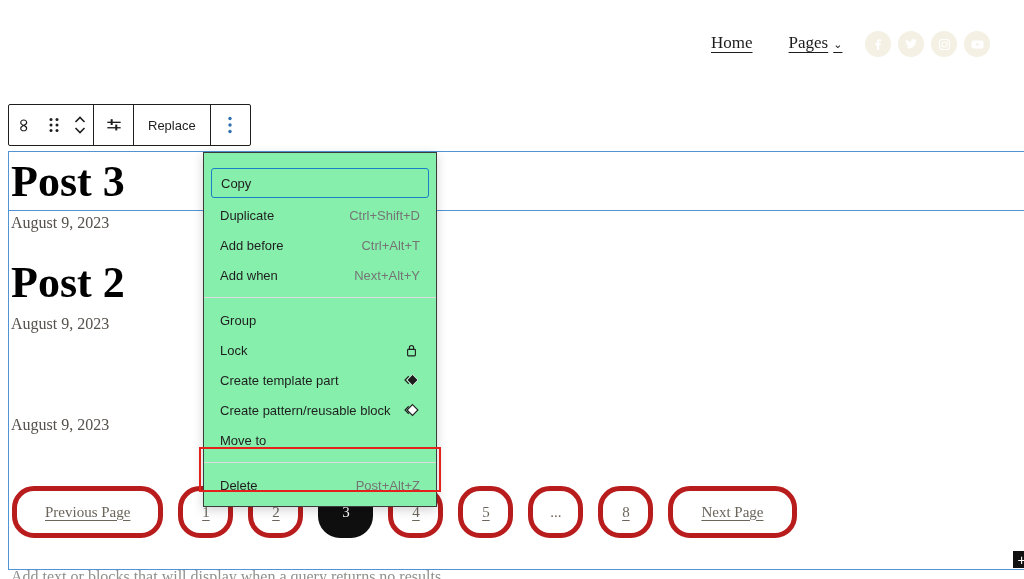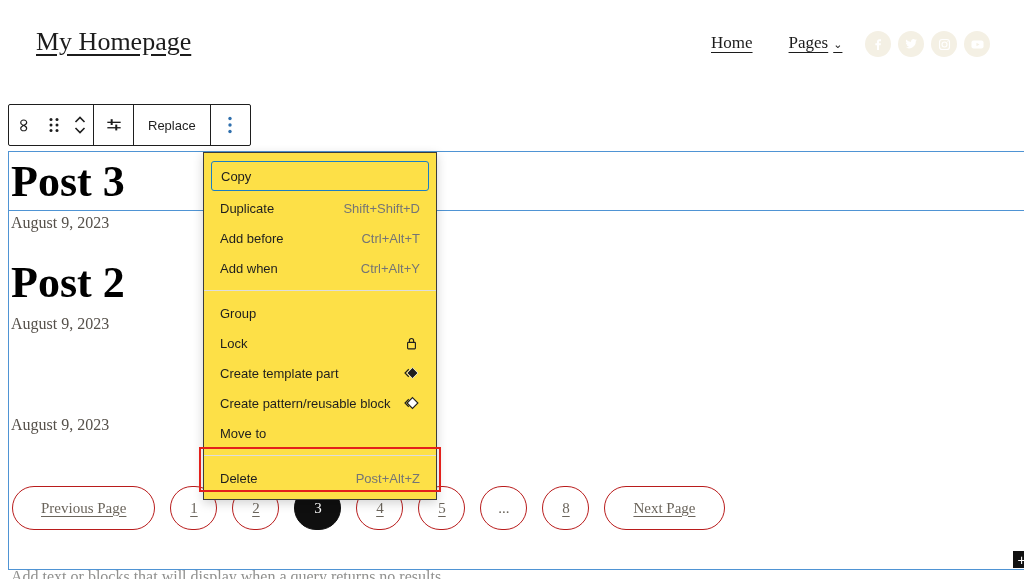--- a/index.html
+++ b/index.html
@@ -35,57 +35,56 @@
       border:1.5px solid #4f94d4;background:#fff;padding-left:16px;}
   .title-row{position:absolute;left:0;top:0;width:100%;height:58px;border-bottom:1.5px solid #4f94d4;}
   .post-title{position:absolute;left:2px;font-size:44px;font-weight:bold;color:#000;line-height:1;cursor:text;}
   .post-date{position:absolute;left:2px;font-size:16px;color:#55504a;cursor:text;}
   .pt-3{top:8px;} .pd-3{top:62px;}
   .pt-2{top:109px;} .pd-2{top:163px;}
   .pt-1{top:210px;} .pd-1{top:264px;}
 
   
   .pagination{position:absolute;left:3px;top:334px;display:flex;gap:15px;align-items:center;}
-  .pill{height:42px;border:1px solid #b91c1c;border-radius:22px;display:flex;align-items:center;
+  .pill{height:42px;border:5px solid #b91c1c;border-radius:22px;display:flex;align-items:center;
       justify-content:center;font-size:15px;color:#6b655c;cursor:pointer;background:#fff;}
   .pill span{text-decoration:underline;text-underline-offset:3px;}
   .pill.wide{padding:0 28px;}
   .pill.num{width:45px;}
   .pill.current{background:#0f0f0f;border-color:#0f0f0f;color:#fff;}
   .pill.current span{text-decoration:none;}
   .pill.ellipsis span{text-decoration:none;}
 
   .no-results{position:absolute;left:2px;top:395px;font-size:16px;color:#90908e;margin-top:21px;}
   .appender{position:absolute;right:1px;bottom:1px;width:17px;height:17px;background:#111;
       color:#fff;display:flex;align-items:center;justify-content:center;
       font-family:"Liberation Sans",sans-serif;font-size:14px;line-height:1;cursor:pointer;}
 
   
-  .menu{position:absolute;left:203px;top:152px;width:232px;background:#fde047;
+  .menu{position:absolute;left:203px;top:152px;width:232px;background:#86efac;
       border:1px solid #3c3c3c;box-shadow:0 3px 10px rgba(0,0,0,.18);
       font-family:"Liberation Sans",sans-serif;font-size:13px;color:#1e1e1e;
-      padding:7px 0 6px 0;z-index:5;text-align:right;}
+      padding:14px 0 6px 0;z-index:5;text-align:right;}
   .m-item{height:30px;display:flex;align-items:center;justify-content:space-between;
       padding:0 16px;cursor:pointer;}
   .m-item .sc-txt{color:#757575;}
   .m-item.focused{height:28px;border:1.5px solid #1a7fc4;border-radius:3px;margin:1px 7px 2px 7px;
       padding:0 9px;}
   .m-div{height:1px;background:#ddd;margin:7px 0;}
   .m-icon{display:flex;align-items:center;}
 
   
   .red-annot{position:absolute;left:199px;top:447px;width:238px;height:41px;
       border:2px solid #e3201b;z-index:9;pointer-events:none;}
 </style>
 </head>
 <body>
 
 <div class="stage">
 
-  <div class="site-title">My Homepage</div>
 
   <nav class="nav">
     <a>
         <span>Home</span>
       </a>
     <a>
         <span>Pages</span>
         <span class="chev">⌄</span>
       </a>
   </nav>
@@ -206,29 +205,29 @@
     <div class="no-results">Add text or blocks that will display when a query returns no results.</div>
     <div class="appender">+</div>
   </div>
 
   <div class="menu">
     <div class="m-item focused">
       <span>Copy</span>
     </div>
     <div class="m-item">
       <span>Duplicate</span>
-      <span class="sc-txt">Shift+Shift+D</span>
+      <span class="sc-txt">Ctrl+Shift+D</span>
     </div>
     <div class="m-item">
       <span>Add before</span>
       <span class="sc-txt">Ctrl+Alt+T</span>
     </div>
     <div class="m-item">
       <span>Add when</span>
-      <span class="sc-txt">Ctrl+Alt+Y</span>
+      <span class="sc-txt">Next+Alt+Y</span>
     </div>
 
     <div class="m-div"></div>
 
     <div class="m-item">
       <span>Group</span>
     </div>
     <div class="m-item">
       <span>Lock</span>
       <span class="m-icon">

